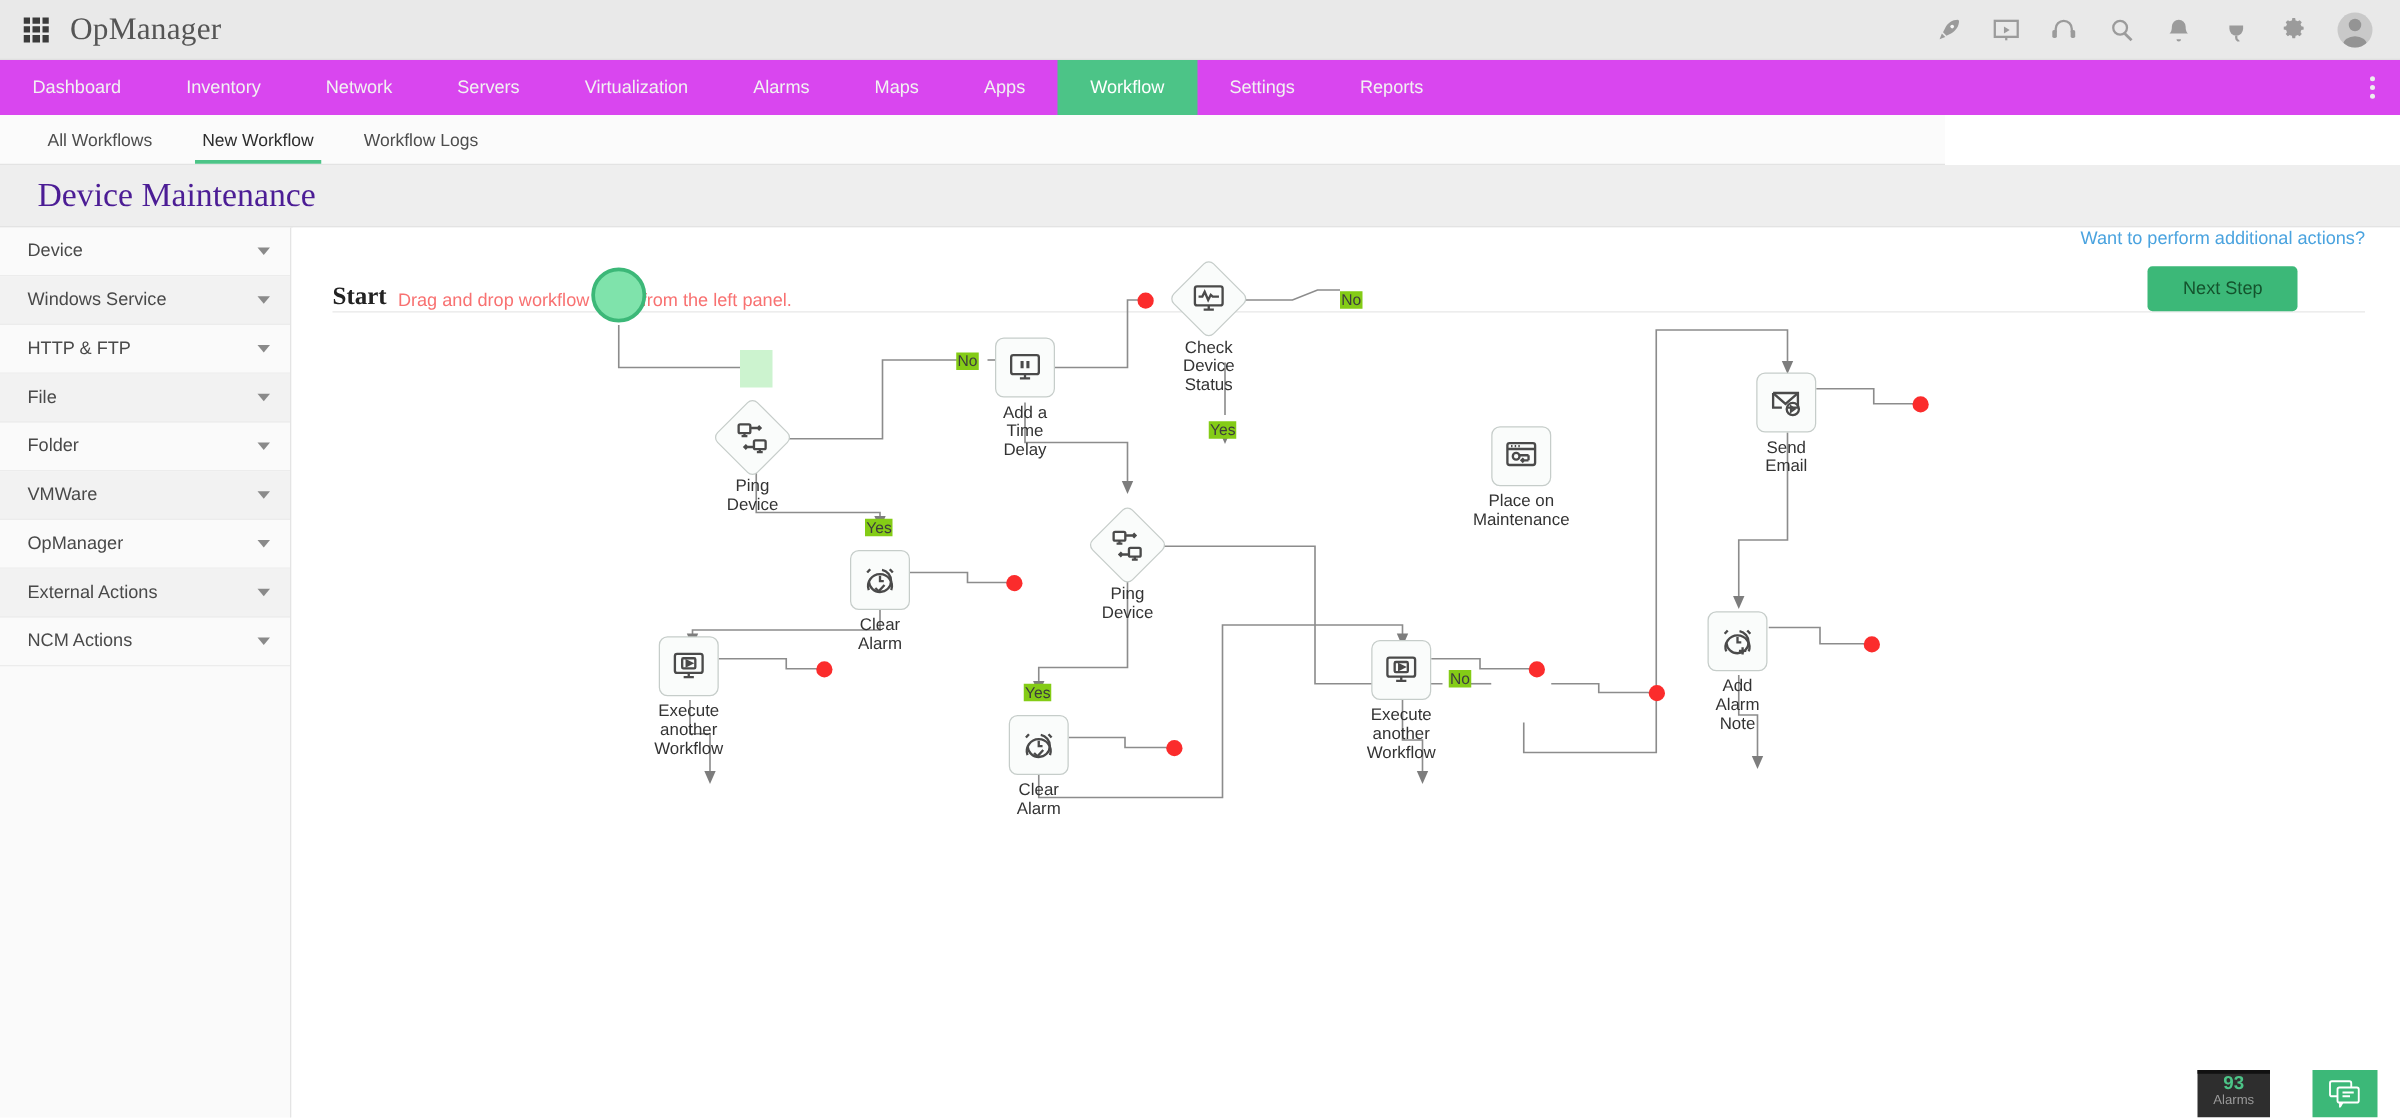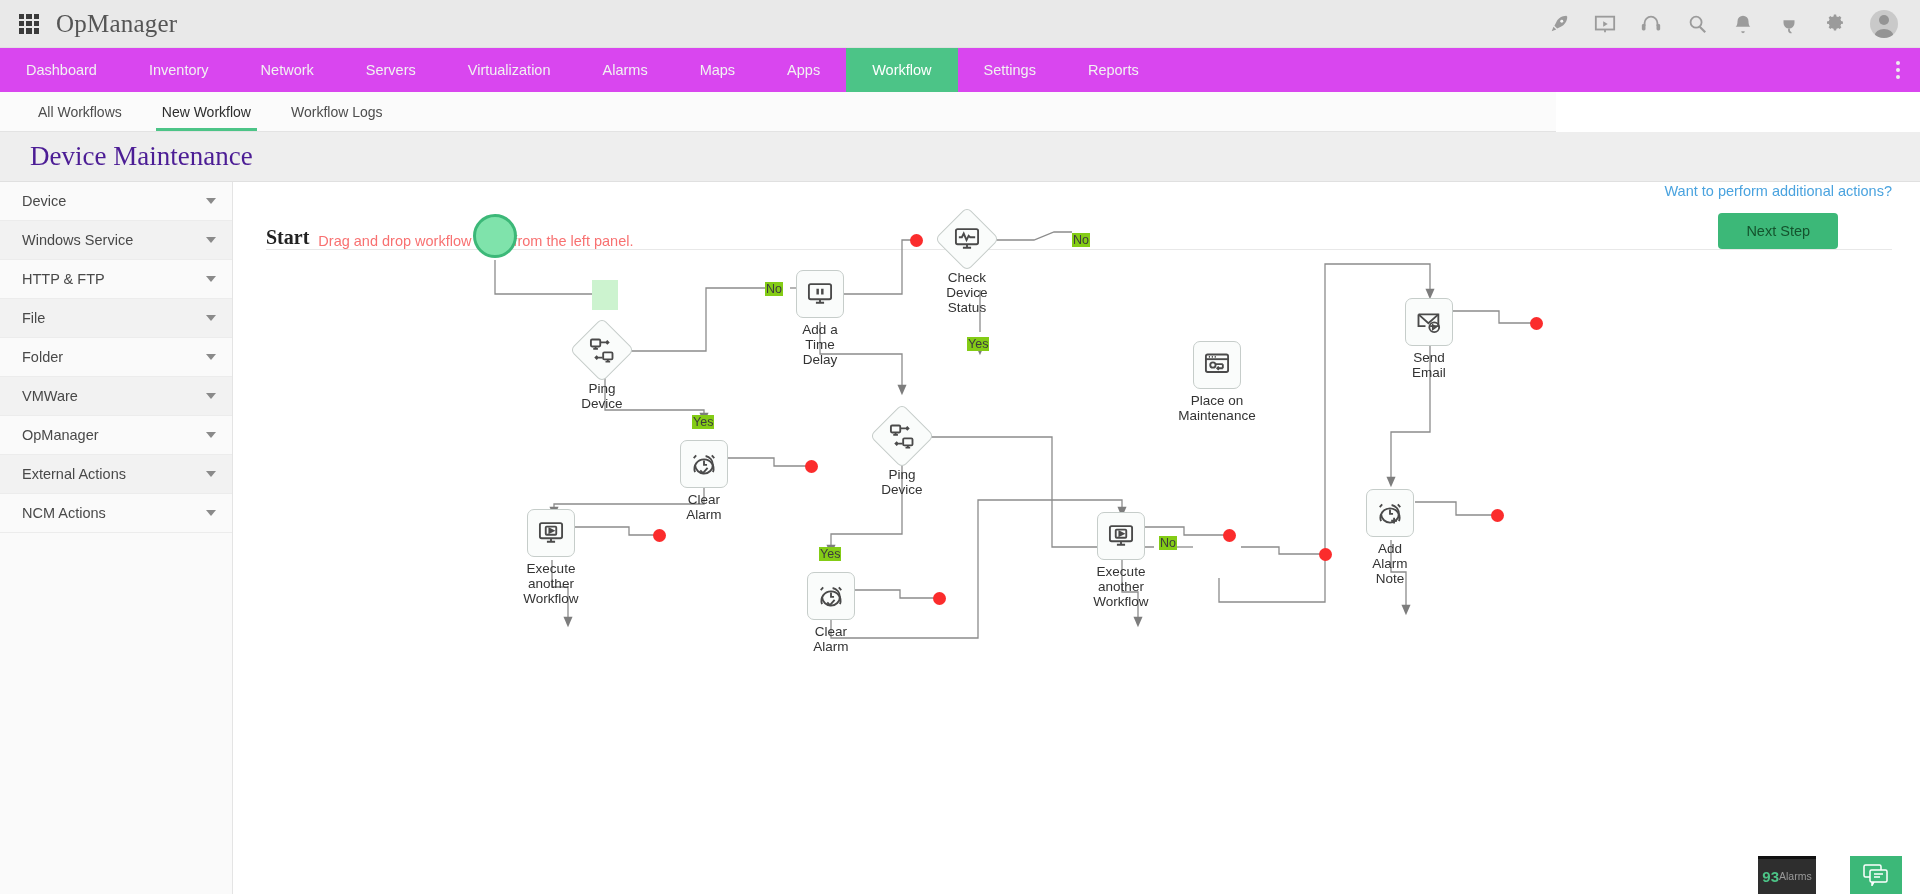--- a/index.html
+++ b/index.html
@@ -185,22 +185,22 @@
   }
   .wire-label {
     position: absolute; font-size: 12.5px; color: #3c3c3c;
     background: #84cc16; padding: 0 1px; pointer-events: none;
   }
 
   
   .alarm-badge {
     position: absolute; right: 104px; bottom: 0;
     width: 58px; height: 38px; background: #2e2e2e;
-    display: flex; flex-direction: row; align-items: center;
-    justify-content: center; cursor: pointer; border-top: 3px solid #111;
+    display: flex; flex-direction: column; align-items: center;
+    justify-content: flex-start; cursor: pointer; border-top: 3px solid #111;
   }
   .alarm-count { color: #4cc487; font-size: 15px; font-weight: bold; line-height: 15px; }
   .alarm-text { color: #9a9a9a; font-size: 10.5px; line-height: 13px; }
   .chat-widget {
     position: absolute; right: 18px; bottom: 0;
     width: 52px; height: 38px; background: #3cb878;
     display: flex; align-items: center; justify-content: center; cursor: pointer;
   }
   .chat-widget svg { width: 26px; height: 22px; stroke: #fff; fill: none; stroke-width: 1.5; }
 </style>

